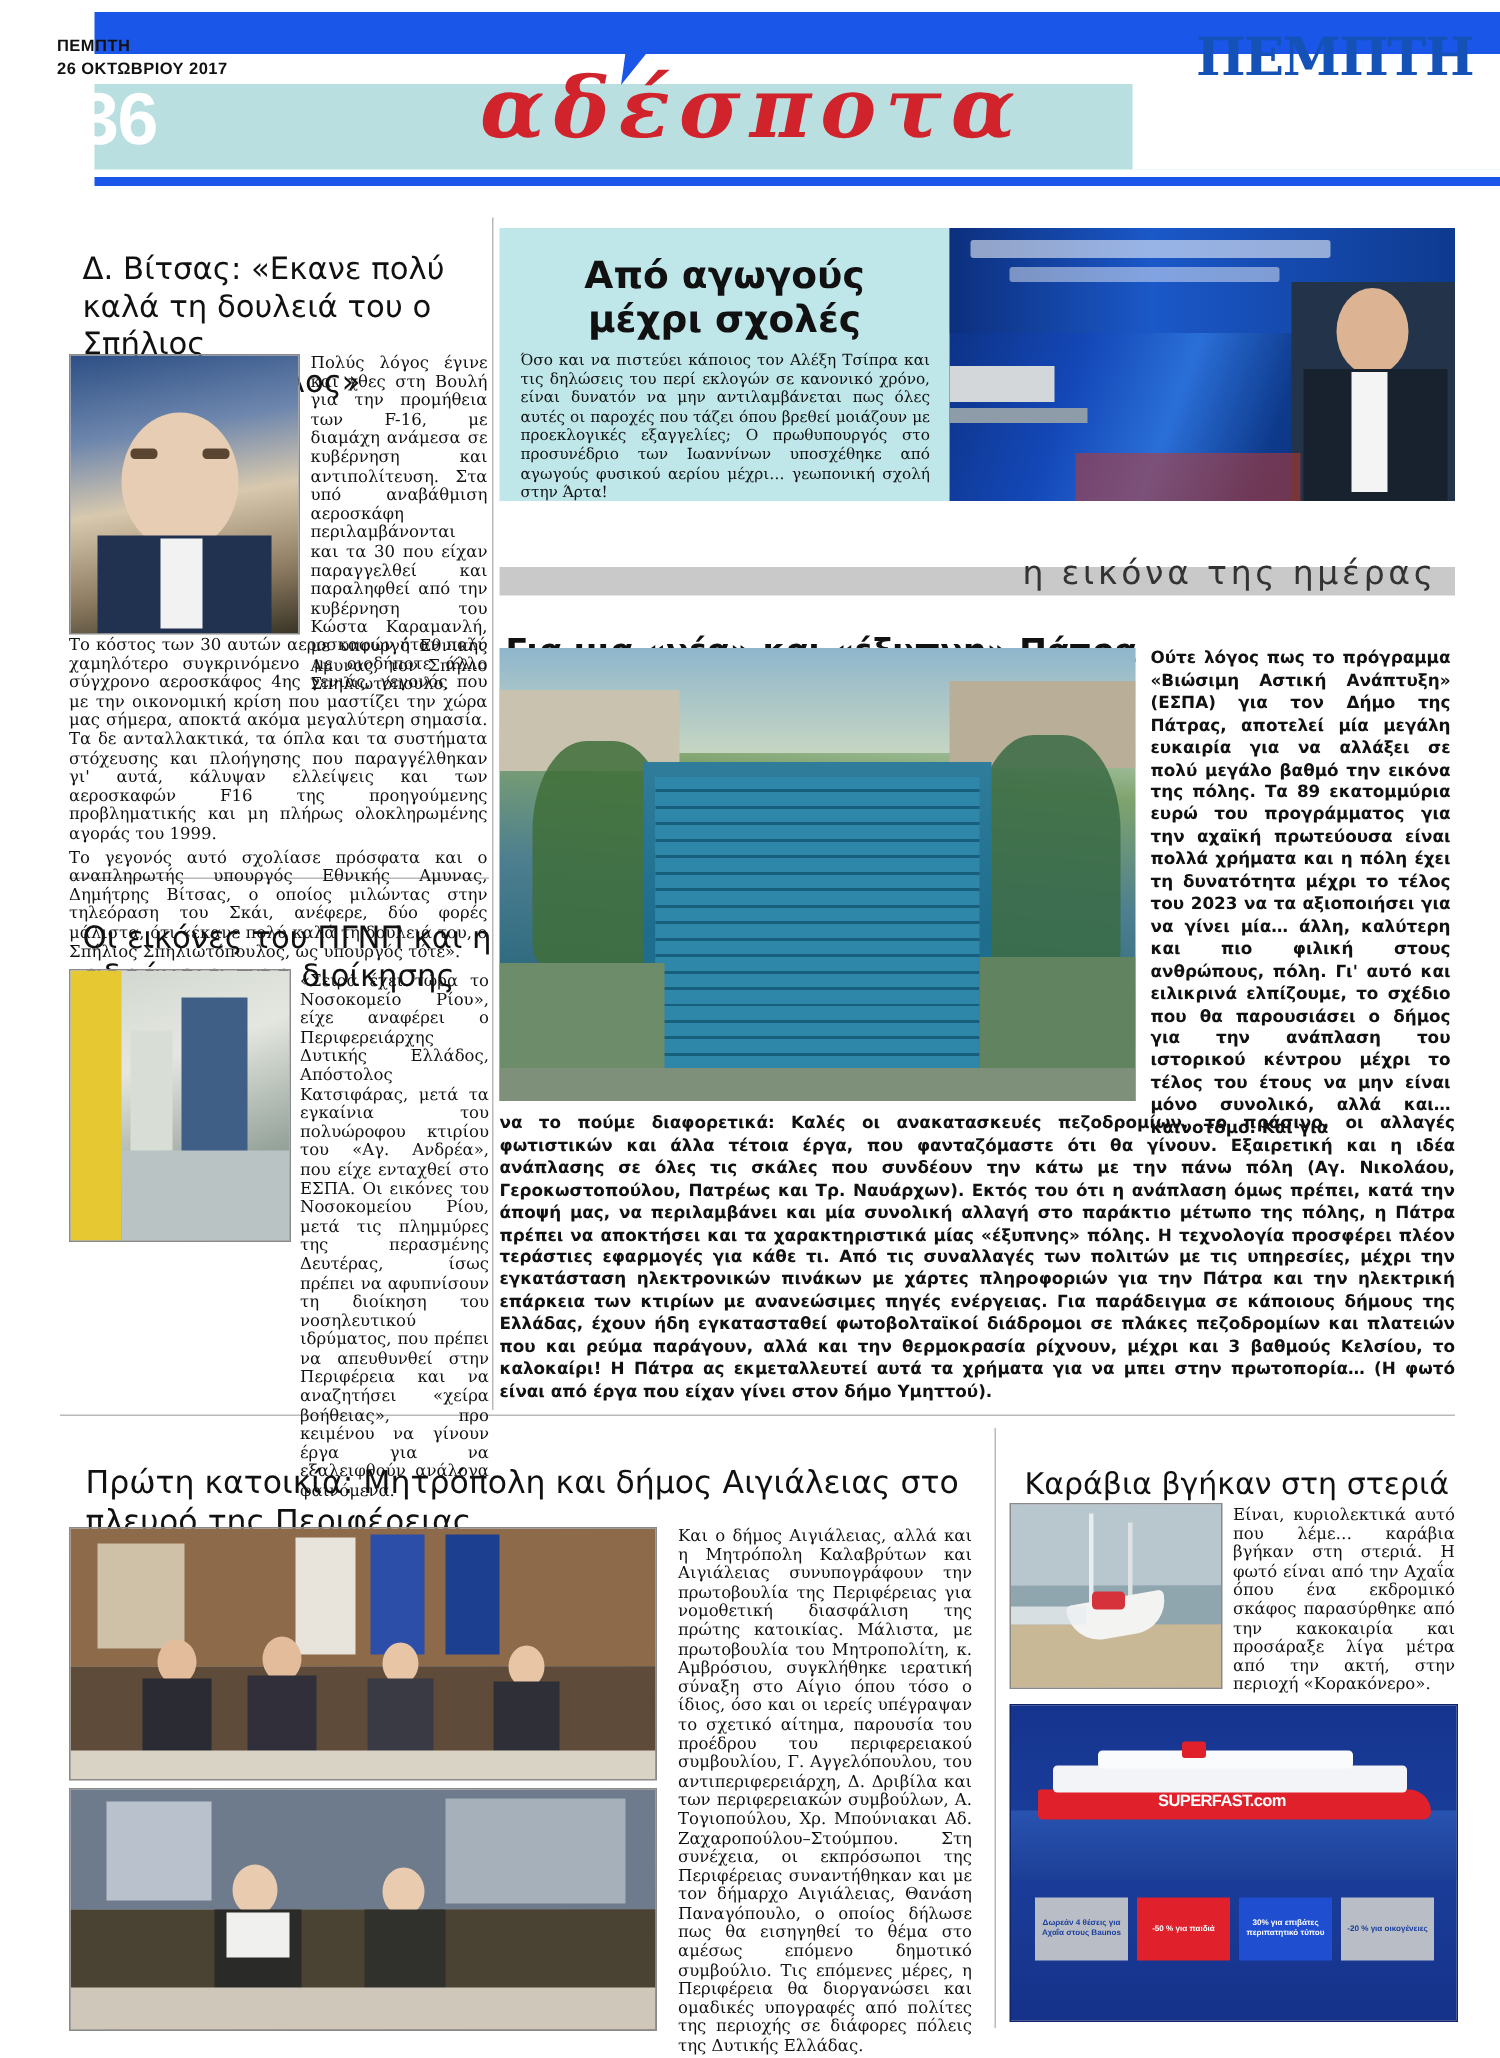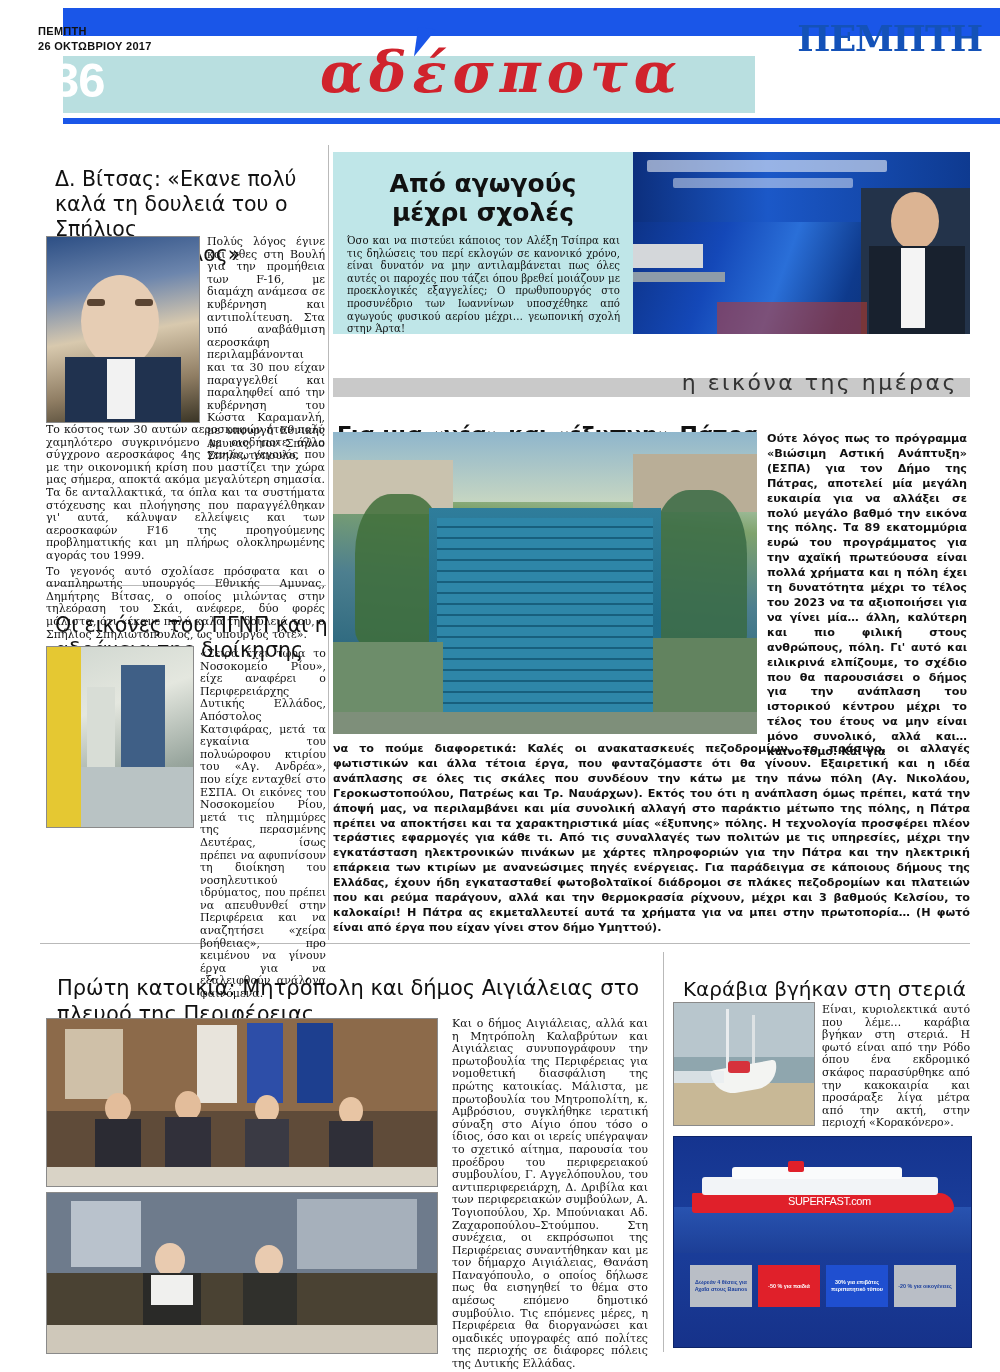--- a/index.html
+++ b/index.html
@@ -97,21 +97,21 @@
      background:linear-gradient(180deg,#15348f 0%,#1b3f9c 45%,#16328a 100%);
      border:1px solid #0d2468;overflow:hidden;}
   .ad-sea{position:absolute;left:0;top:70px;width:297px;height:46px;
      background:linear-gradient(180deg,#2b57b4 0%,#1d3f96 100%);opacity:.85;}
   .ship{position:absolute;left:18px;top:26px;width:262px;height:52px;}
   .ship-hull{position:absolute;left:0;top:30px;width:262px;height:20px;background:#e0202a;
      border-radius:4px 40px 14px 8px;}
   .ship-deck{position:absolute;left:10px;top:14px;width:236px;height:18px;background:#f2f4f7;border-radius:3px;}
   .ship-top{position:absolute;left:40px;top:4px;width:170px;height:12px;background:#fafbfc;border-radius:3px;}
   .ship-funnel{position:absolute;left:96px;top:-2px;width:16px;height:11px;background:#e0202a;border-radius:2px;}
-  .ship-word{position:absolute;left:96px;top:32px;font-size:11px;font-weight:normal;color:#fff;
+  .ship-word{position:absolute;left:80px;top:32px;font-size:11px;font-weight:bold;color:#fff;
      font-family:"Liberation Sans",sans-serif;letter-spacing:-.4px;}
   .ad-tiles{position:absolute;left:16px;top:128px;width:266px;height:42px;display:flex;gap:6px;}
   .tile{flex:1;display:flex;align-items:center;justify-content:center;text-align:center;
      font-size:5.4px;line-height:7px;font-weight:bold;font-family:"Liberation Sans",sans-serif;padding:2px;}
   .tile.g{background:#b9bec6;color:#1b3f9c;}
   .tile.r{background:#e0202a;color:#fff;}
   .tile.b{background:#1f4fd0;color:#fff;}
   .ad-lines{position:absolute;left:0;top:172px;width:297px;color:#dfe6f5;text-align:center;}
   .ad-lines div{font-size:6.6px;line-height:9.6px;font-family:"Liberation Sans",sans-serif;}
   .ad-lines .strong{font-weight:bold;font-size:7.4px;letter-spacing:.2px;}
@@ -267,21 +267,21 @@
     <div style="position:absolute;left:0;top:54px;width:140px;height:26px;background:#8fa6ae;"></div>
     <div style="position:absolute;left:0;top:80px;width:140px;height:42px;background:#c8b896;"></div>
     <div style="position:absolute;left:52px;top:6px;width:3px;height:62px;background:#e9ecee;"></div>
     <div style="position:absolute;left:78px;top:12px;width:3px;height:56px;background:#dde2e4;"></div>
     <div style="position:absolute;left:38px;top:62px;width:66px;height:26px;background:#f3f4f2;
          border-radius:4px 4px 24px 24px;transform:rotate(-10deg);"></div>
     <div style="position:absolute;left:54px;top:58px;width:22px;height:12px;background:#d6323c;border-radius:3px;"></div>
     <div style="position:absolute;left:0;top:68px;width:50px;height:12px;background:#e8eef0;opacity:.8;"></div>
   </div>
 
-  <div class="b-txt2 body-serif">Είναι, κυριολεκτικά αυτό που λέμε… καράβια βγήκαν στη στεριά. Η φωτό είναι από την Ρόδο όπου ένα εκδρομικό σκάφος παρασύρθηκε από την κακοκαιρία και προσάραξε λίγα μέτρα από την ακτή, στην περιοχή «Κορακόνερο».</div>
+  <div class="b-txt2 body-serif">Είναι, κυριολεκτικά αυτό που λέμε… καράβια βγήκαν στη στεριά. Η φωτό είναι από την Αχαΐα όπου ένα εκδρομικό σκάφος παρασύρθηκε από την κακοκαιρία και προσάραξε λίγα μέτρα από την ακτή, στην περιοχή «Κορακόνερο».</div>
 
   <div class="ad">
     <div class="ad-sea"></div>
     <div class="ship">
       <div class="ship-hull"></div>
       <div class="ship-deck"></div>
       <div class="ship-top"></div>
       <div class="ship-funnel"></div>
       <div class="ship-word">SUPERFAST.com</div>
     </div>

